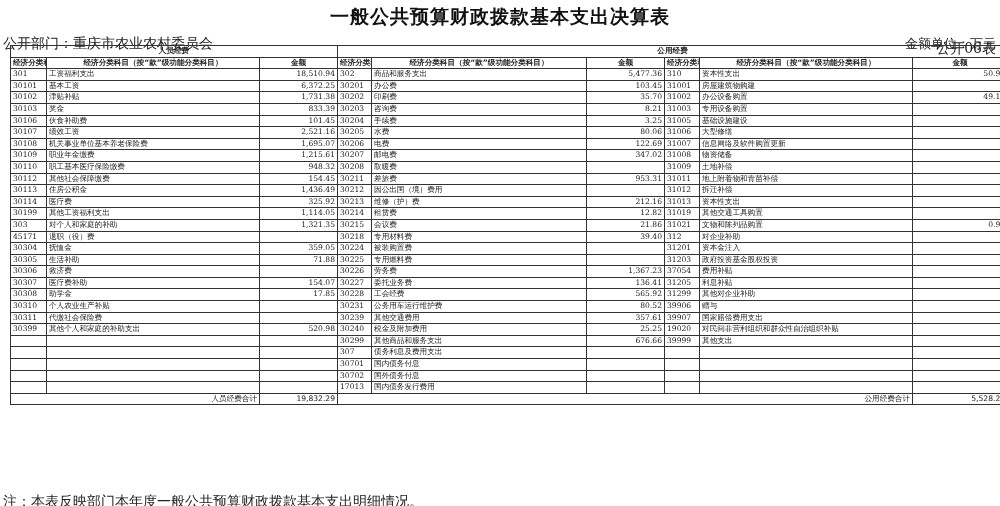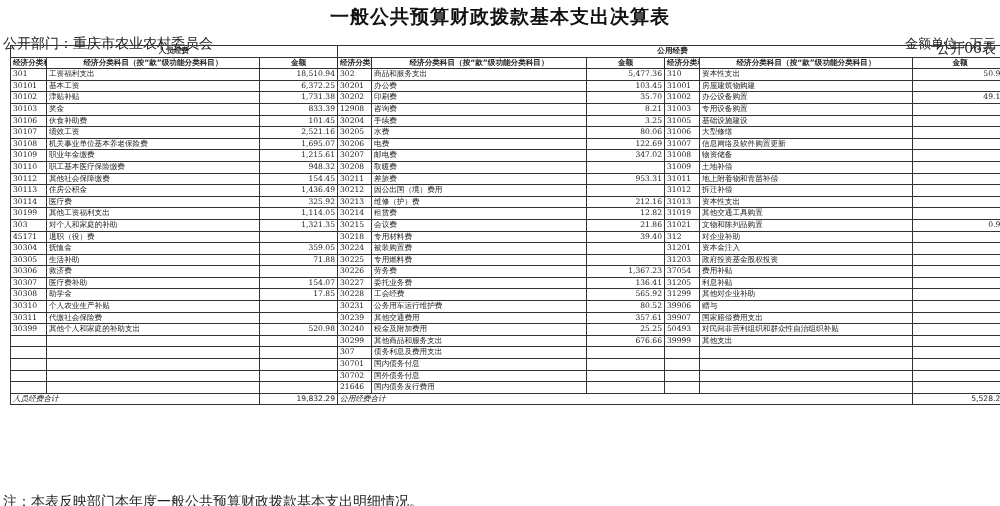--- a/index.html
+++ b/index.html
@@ -17,21 +17,21 @@
                font-size:7.6px; height:10.6px; line-height:10.6px;
                white-space:nowrap; overflow:hidden; font-weight:normal; }
   table.main th { font-family:"DejaVu Sans", "Liberation Sans", sans-serif;
                   font-weight:bold; text-align:center; }
   th.group { height:10px; line-height:10px; }
   th.hdr   { height:29px; line-height:9px; white-space:normal; }
   td.amt { text-align:right; }
   td.ind { padding-left:10px; }
   td.code { }
   tr.total td { font-family:"DejaVu Sans", "Liberation Sans", sans-serif; }
-  td.totlabel { text-align:left; font-weight:bold;font-style:italic; }
+  td.totlabel { text-align:right; font-weight:bold; }
   .note { position:absolute; left:3px; top:493px; font-size:14px; }
 </style>
 </head>
 <body>
 
 <div class="title">一般公共预算财政拨款基本支出决算表</div>
 <div class="tabno">公开06表</div>
 <div class="dept">公开部门：重庆市农业农村委员会</div>
 <div class="unit">金额单位：万元</div>
 
@@ -95,21 +95,21 @@
         <td class="ind">印刷费</td>
         <td class="amt">35.70</td>
         <td class="code">31002</td>
         <td class="ind">办公设备购置</td>
         <td class="amt">49.12</td>
       </tr>
       <tr>
         <td class="code">30103</td>
         <td class="ind">奖金</td>
         <td class="amt">833.39</td>
-        <td class="code">12908</td>
+        <td class="code">30203</td>
         <td class="ind">咨询费</td>
         <td class="amt">8.21</td>
         <td class="code">31003</td>
         <td class="ind">专用设备购置</td>
         <td class="amt"></td>
       </tr>
       <tr>
         <td class="code">30106</td>
         <td class="ind">伙食补助费</td>
         <td class="amt">101.45</td>
@@ -307,21 +307,21 @@
         <td class="ind">国家赔偿费用支出</td>
         <td class="amt"></td>
       </tr>
       <tr>
         <td class="code">30399</td>
         <td class="ind">其他个人和家庭的补助支出</td>
         <td class="amt">520.98</td>
         <td class="code">30240</td>
         <td class="ind">税金及附加费用</td>
         <td class="amt">25.25</td>
-        <td class="code">50493</td>
+        <td class="code">19020</td>
         <td class="ind">对民间非营利组织和群众性自治组织补贴</td>
         <td class="amt"></td>
       </tr>
       <tr>
         <td class="code"></td>
         <td></td>
         <td class="amt"></td>
         <td class="code">30299</td>
         <td class="ind">其他商品和服务支出</td>
         <td class="amt">676.66</td>
@@ -359,21 +359,21 @@
         <td class="ind">国外债务付息</td>
         <td class="amt"></td>
         <td class="code"></td>
         <td></td>
         <td class="amt"></td>
       </tr>
       <tr>
         <td class="code"></td>
         <td></td>
         <td class="amt"></td>
-        <td class="code">21646</td>
+        <td class="code">17013</td>
         <td class="ind">国内债务发行费用</td>
         <td class="amt"></td>
         <td class="code"></td>
         <td></td>
         <td class="amt"></td>
       </tr>
     </tbody>
   <tfoot>
     <tr class="total">
       <td class="totlabel" colspan="2">人员经费合计</td>

